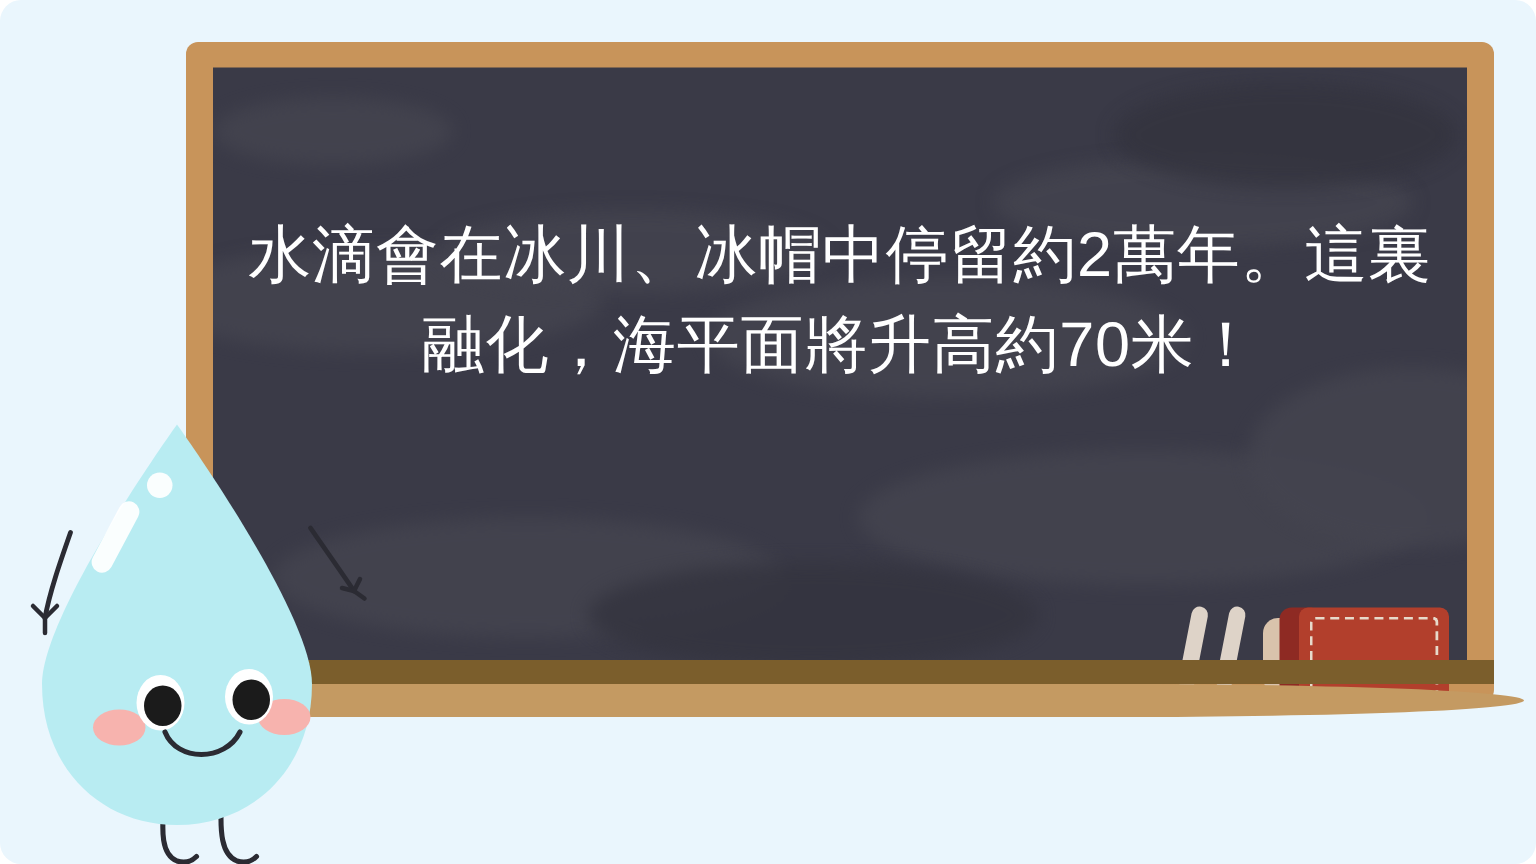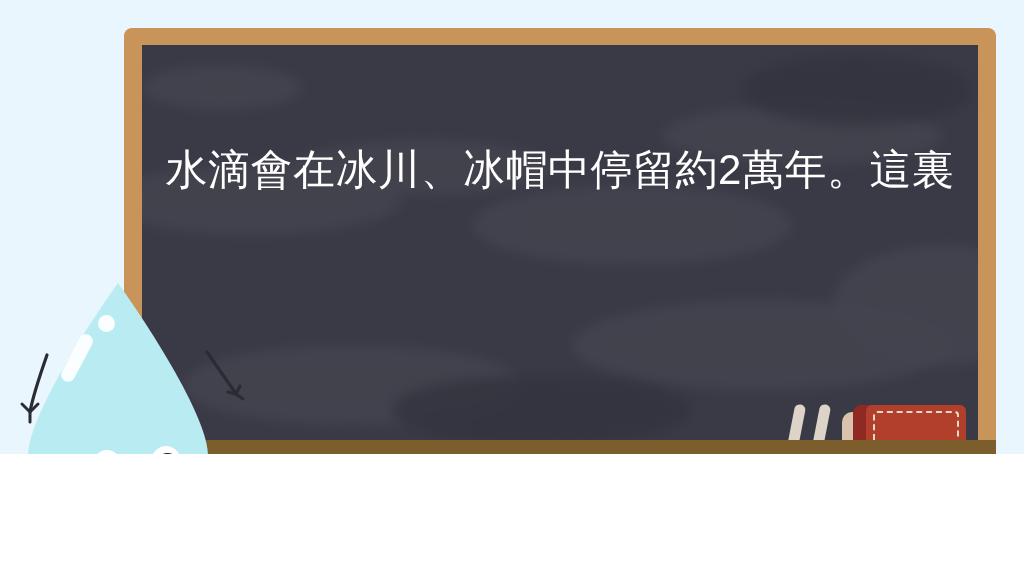--- a/index.html
+++ b/index.html
@@ -8,23 +8,24 @@
   }
   body {
     width: 1024px;
     height: 576px;
     overflow: hidden;
     font-family: "Liberation Sans", "DejaVu Sans", sans-serif;
   }
   #stage {
     position: relative;
     width: 1024px;
-    height: 454px;
+    height: 576px;
     background: #eaf6fd;
     overflow: hidden;
+    border-radius: 14px;
   }
 
   
   #blackboard-frame {
     position: absolute;
     left: 124px;
     top: 28px;
     width: 872px;
     height: 440px;
     background: #c8945a;
@@ -220,20 +221,21 @@
     <div class="smudge dark" style="left:600px;  top:10px;  width:230px; height:70px;"></div>
     <div class="smudge" style="left:430px;  top:255px; width:380px; height:90px;"></div>
     <div class="smudge" style="left:40px;   top:300px; width:340px; height:80px;"></div>
     <div class="smudge dark" style="left:250px;  top:330px; width:300px; height:70px;"></div>
     <div class="smudge" style="left:690px;  top:200px; width:220px; height:120px;"></div>
     <div class="smudge" style="left:0px;    top:20px;  width:160px; height:45px;"></div>
   </div>
 
   <div id="board-text" class="nosel">
     <span class="line">水滴會在冰川、冰帽中停留約2萬年。這裏</span>
+    <span class="line">融化，海平面將升高約70米！</span>
   </div>
 
   <div class="chalk" id="chalk-1"></div>
   <div class="chalk" id="chalk-2"></div>
 
   <div id="book-pages"></div>
   <div id="book-spine"></div>
   <div id="book-cover"></div>
   <div id="book-stitching"></div>
 

